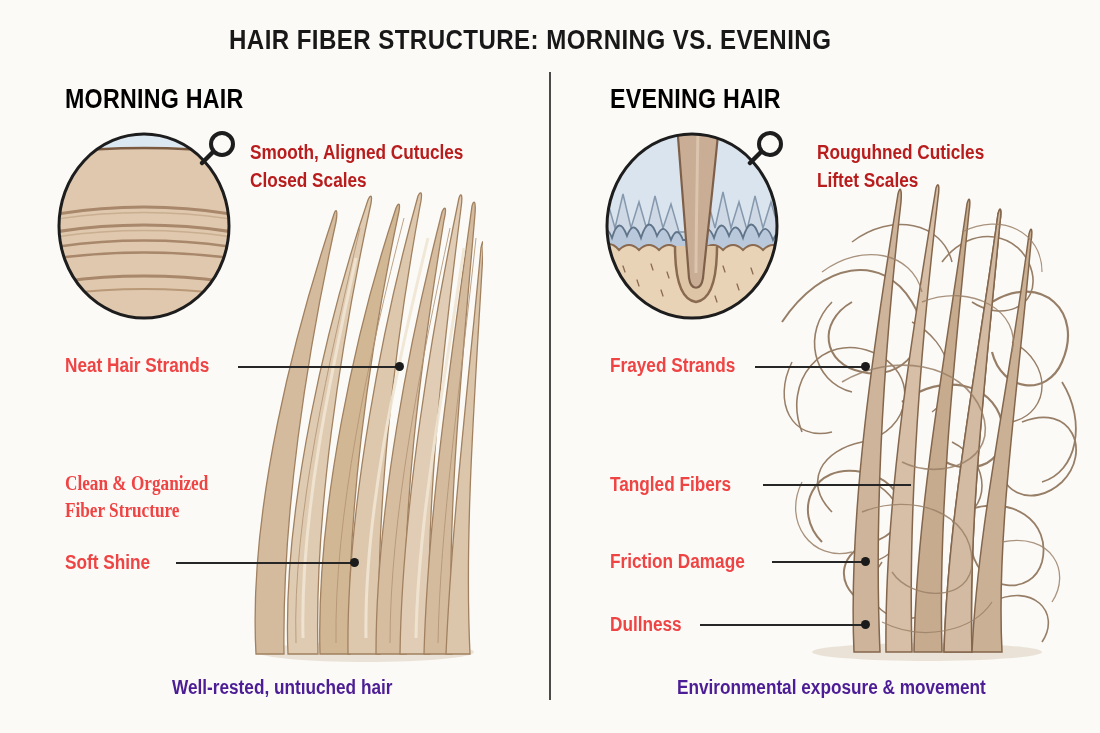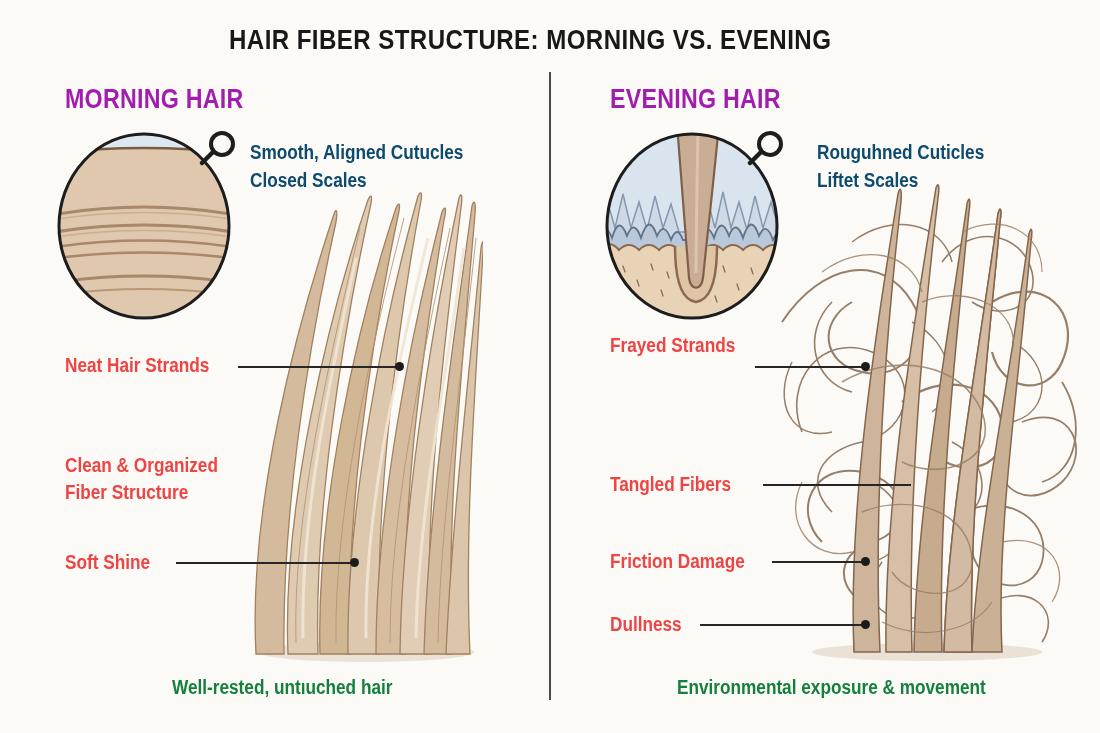--- a/index.html
+++ b/index.html
@@ -12,35 +12,35 @@
     overflow:hidden;
   }
   .stage { position:absolute; inset:0; width:1100px; height:733px; }
 
   .cond { display:inline-block; transform:scaleX(0.86); transform-origin:left center; white-space:nowrap; }
   .cond-c { display:inline-block; transform:scaleX(0.86); transform-origin:center center; white-space:nowrap; }
 
   .title-wrap { position:absolute; left:0; top:24px; width:1060px; text-align:center; }
   .title { font-size:28px; font-weight:700; letter-spacing:0.5px; color:#181818; }
 
-  .section-header { position:absolute; font-size:27px; font-weight:700; letter-spacing:0.3px; color:#a21caf; }
+  .section-header { position:absolute; font-size:27px; font-weight:700; letter-spacing:0.3px; color:#000000; }
 
   .divider { position:absolute; left:549px; top:72px; width:2px; height:628px; background:#4a4a4a; }
 
-  .mag-caption { position:absolute; font-size:20px; font-weight:700; line-height:28px; color:#0c4a6e; }
+  .mag-caption { position:absolute; font-size:20px; font-weight:700; line-height:28px; color:#b91c1c; }
 
   .callout { position:absolute; font-size:20px; font-weight:700; color:#ef4444; line-height:27px; }
 
   .leader { position:absolute; height:0; border-top:2px solid #262626; }
   .leader.dot::after {
     content:""; position:absolute; right:-4px; top:-6px;
     width:9px; height:9px; border-radius:50%; background:#1b1b1b;
   }
 
-  .caption { position:absolute; font-size:20px; font-weight:700; color:#15803d; }
+  .caption { position:absolute; font-size:20px; font-weight:700; color:#4c1d95; }
 
   .illu { position:absolute; }
 </style>
 </head>
 <body>
 
 <div class="stage">
 
   <div class="title-wrap">
     <span class="title cond-c">HAIR FIBER STRUCTURE: MORNING VS. EVENING</span>
@@ -106,21 +106,21 @@
       <path d="M 142,455 C 142,330 172,180 202,40"></path>
       <path d="M 190,455 C 192,340 212,200 228,50"></path>
     </g>
   </svg>
 
   <div class="callout" style="left:65px; top:352px;">
     <span class="cond">Neat Hair Strands</span>
   </div>
   <div class="leader dot" style="left:238px; top:366px; width:162px;"></div>
 
-  <div class="callout" style="left:65px; top:452px;">
+  <div class="callout" style="left:65px; top:470px;font-family:Liberation Serif, serif;">
     <span class="cond">Clean &amp; Organized</span><br>
     <span class="cond">Fiber Structure</span>
   </div>
 
   <div class="callout" style="left:65px; top:549px;">
     <span class="cond">Soft Shine</span>
   </div>
   <div class="leader dot" style="left:176px; top:562px; width:179px;"></div>
 
   <div class="caption" style="left:172px; top:676px;">
@@ -224,21 +224,21 @@
       <path stroke-width="1.4" d="M 100,330 C 150,310 210,330 210,380 C 210,420 150,420 130,390"></path>
       <path stroke-width="1.4" d="M 160,120 C 210,100 260,130 250,170"></path>
       <path stroke-width="1.3" d="M 60,90 C 100,60 150,70 160,110"></path>
       <path stroke-width="1.3" d="M 240,360 C 290,350 310,390 290,420"></path>
       <path stroke-width="1.3" d="M 40,300 C 20,340 50,380 90,370"></path>
       <path stroke-width="1.2" d="M 200,50 C 240,30 280,50 280,90"></path>
       <path stroke-width="1.2" d="M 120,440 C 160,460 210,450 230,420"></path>
     </g>
   </svg>
 
-  <div class="callout" style="left:610px; top:332px;">
+  <div class="callout" style="left:610px; top:352px;">
     <span class="cond">Frayed Strands</span>
   </div>
   <div class="leader dot" style="left:755px; top:366px; width:111px;"></div>
 
   <div class="callout" style="left:610px; top:471px;">
     <span class="cond">Tangled Fibers</span>
   </div>
   <div class="leader" style="left:763px; top:484px; width:148px;"></div>
 
   <div class="callout" style="left:610px; top:548px;">

